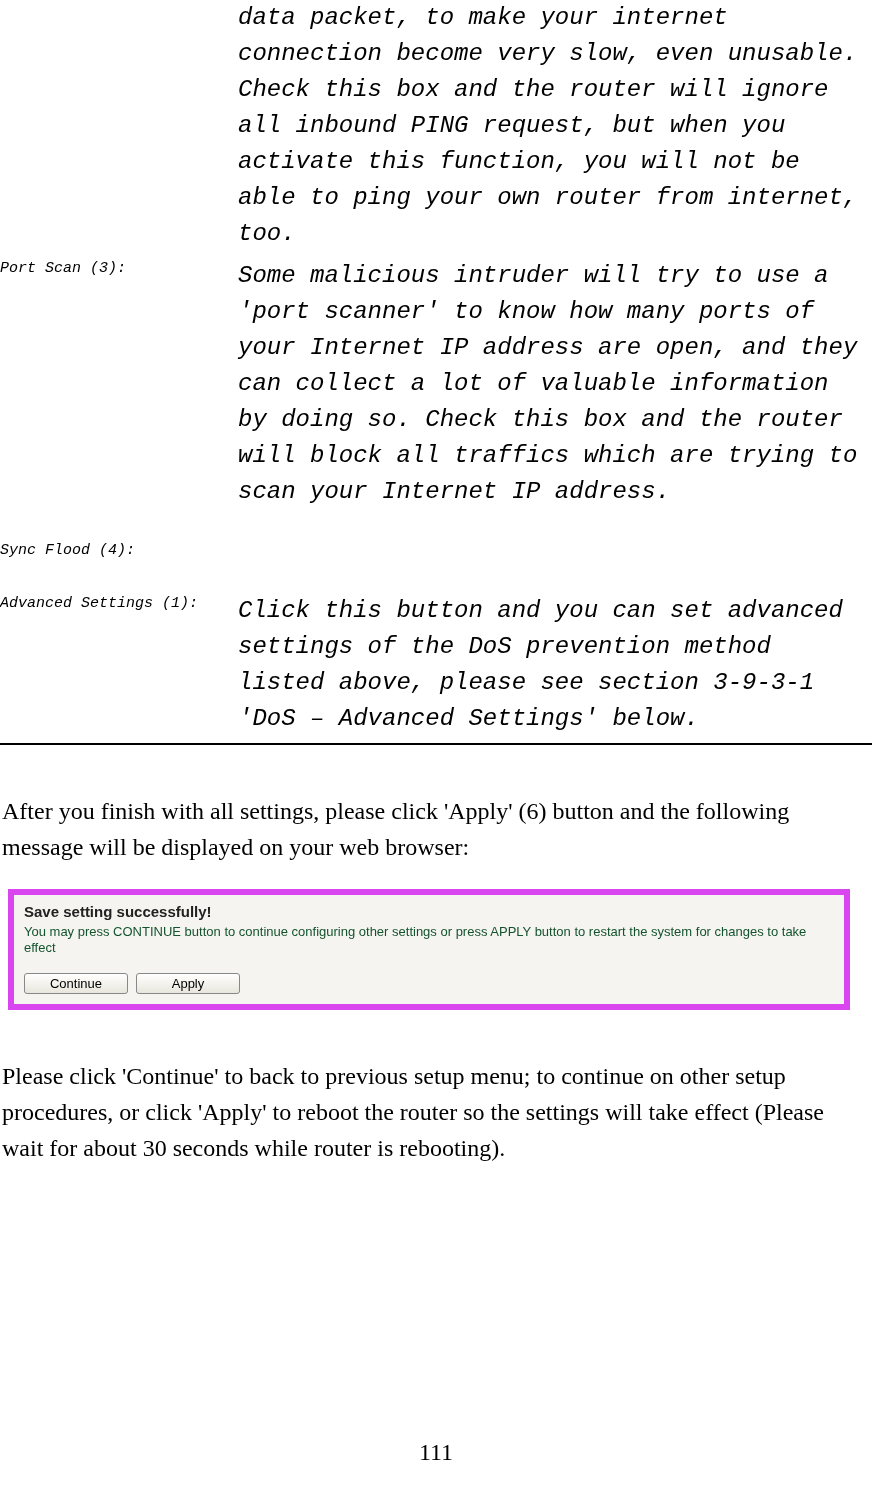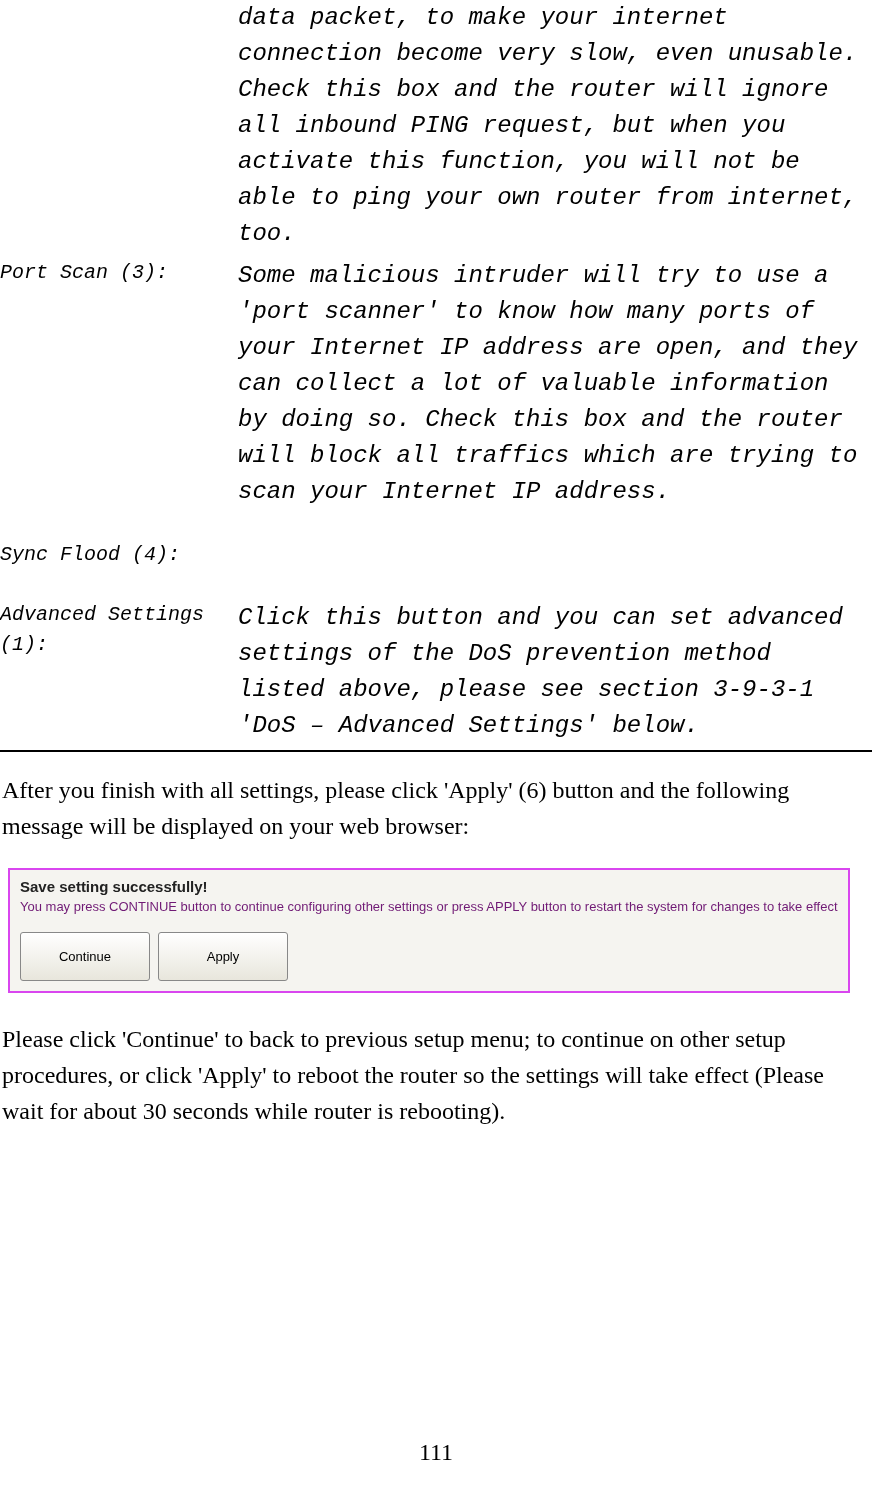--- a/index.html
+++ b/index.html
@@ -23,70 +23,71 @@
     .def-row {
       display: flex;
       align-items: flex-start;
       margin-bottom: 6px;
       font-family: Liberation Mono, monospace;
     }
     .def-label {
       width: 238px;
       flex-shrink: 0;
       font-style: italic;
-      font-size: 20px;
+      font-size: 15px;
       line-height: 1.5;
     }
     .def-desc {
       flex: 1;
       font-style: italic;
       font-size: 24px;
       line-height: 1.5;
       padding-right: 6px;
     }
     .divider {
       border-top: 2px solid #000;
       margin: 2px 0 20px 0;
     }
     .paragraph {
       font-size: 24px;
       line-height: 1.5;
       font-style: normal;
       margin-bottom: 24px;
       padding: 0 8px 0 2px;
+      margin-top: 48px;
     }
     .dialog-box {
-      border: 2px solid #d946ef;
+      border: 6px solid #d946ef;
       background: #f5f4f0;
       margin: 0 22px 28px 8px;
       padding: 8px 10px 10px 10px;
     }
     .dialog-title {
       font-family: Tahoma, Arial, sans-serif;
       font-size: 15px;
       font-weight: bold;
       color: #222;
       margin-bottom: 4px;
     }
     .dialog-text {
       font-family: Tahoma, Arial, sans-serif;
       font-size: 13px;
-      color: #701a75;
+      color: #14532d;
       line-height: 1.3;
       margin-bottom: 16px;
     }
     .dialog-buttons {
       display: flex;
       gap: 8px;
     }
     .dialog-btn {
       font-family: Tahoma, Arial, sans-serif;
       font-size: 13px;
-      padding: 16px 0;
-      width: 130px;
+      padding: 2px 0;
+      width: 104px;
       text-align: center;
       background: linear-gradient(to bottom, #fff, #e8e6dc);
       border: 1px solid #888;
       border-radius: 3px;
       cursor: pointer;
     }
     .page-number {
       position: absolute;
       bottom: 20px;
       width: 100%;

